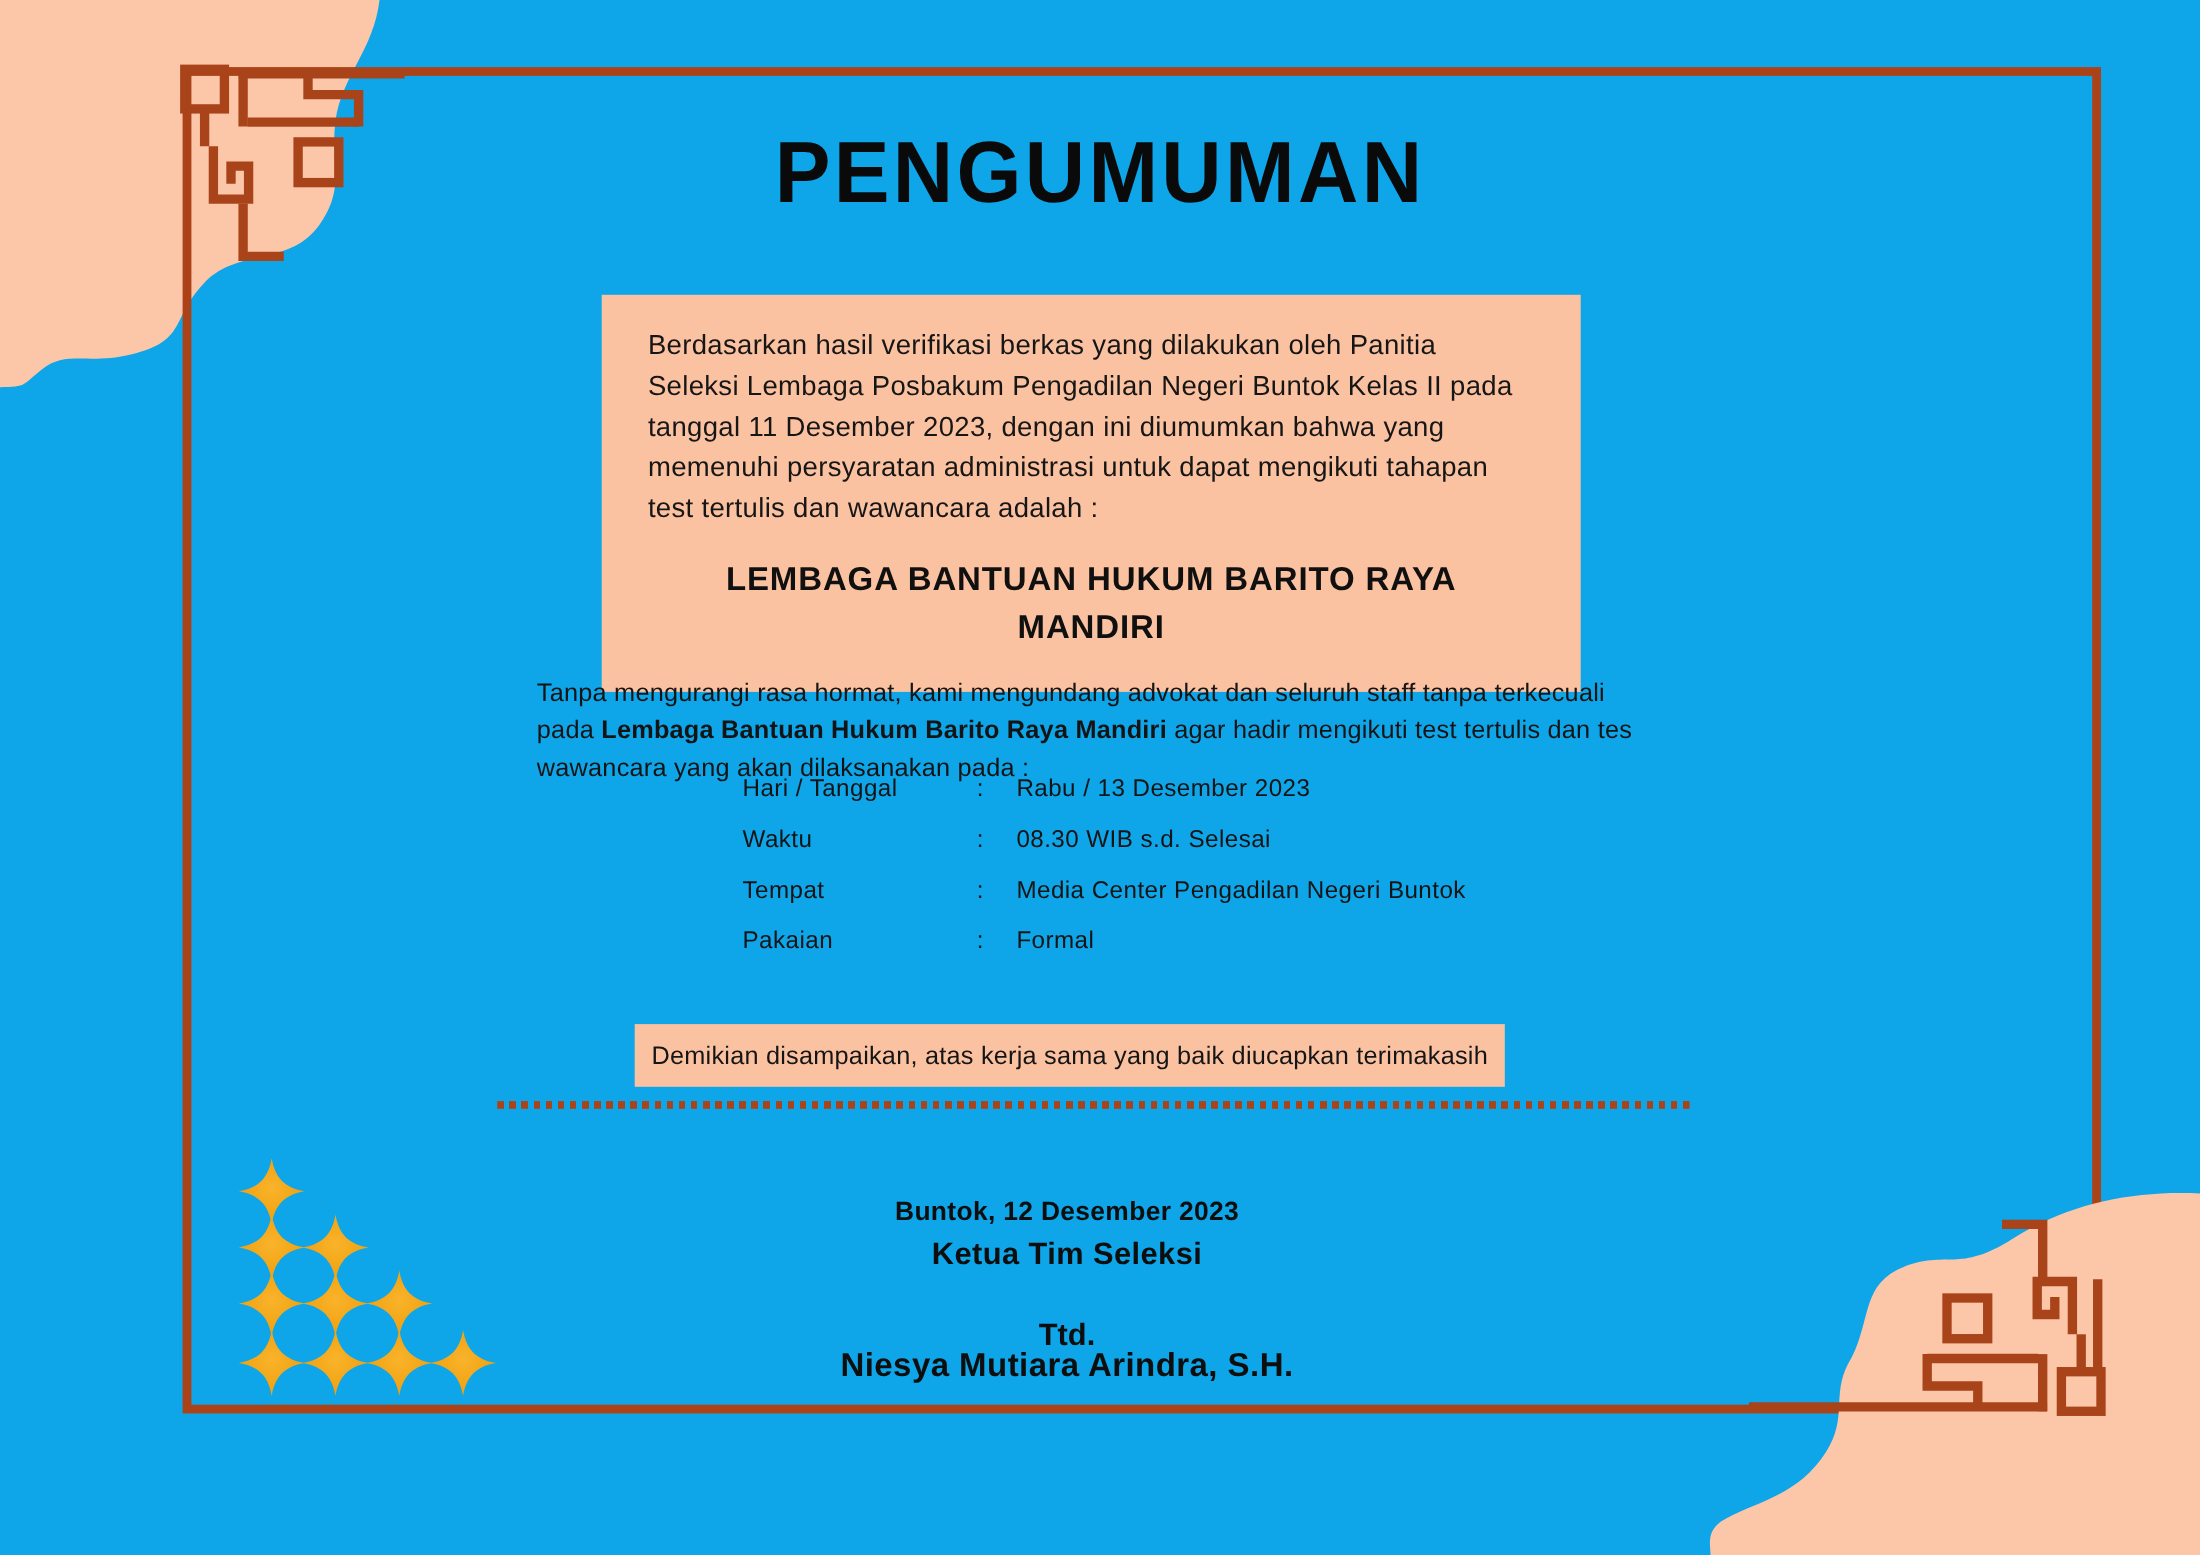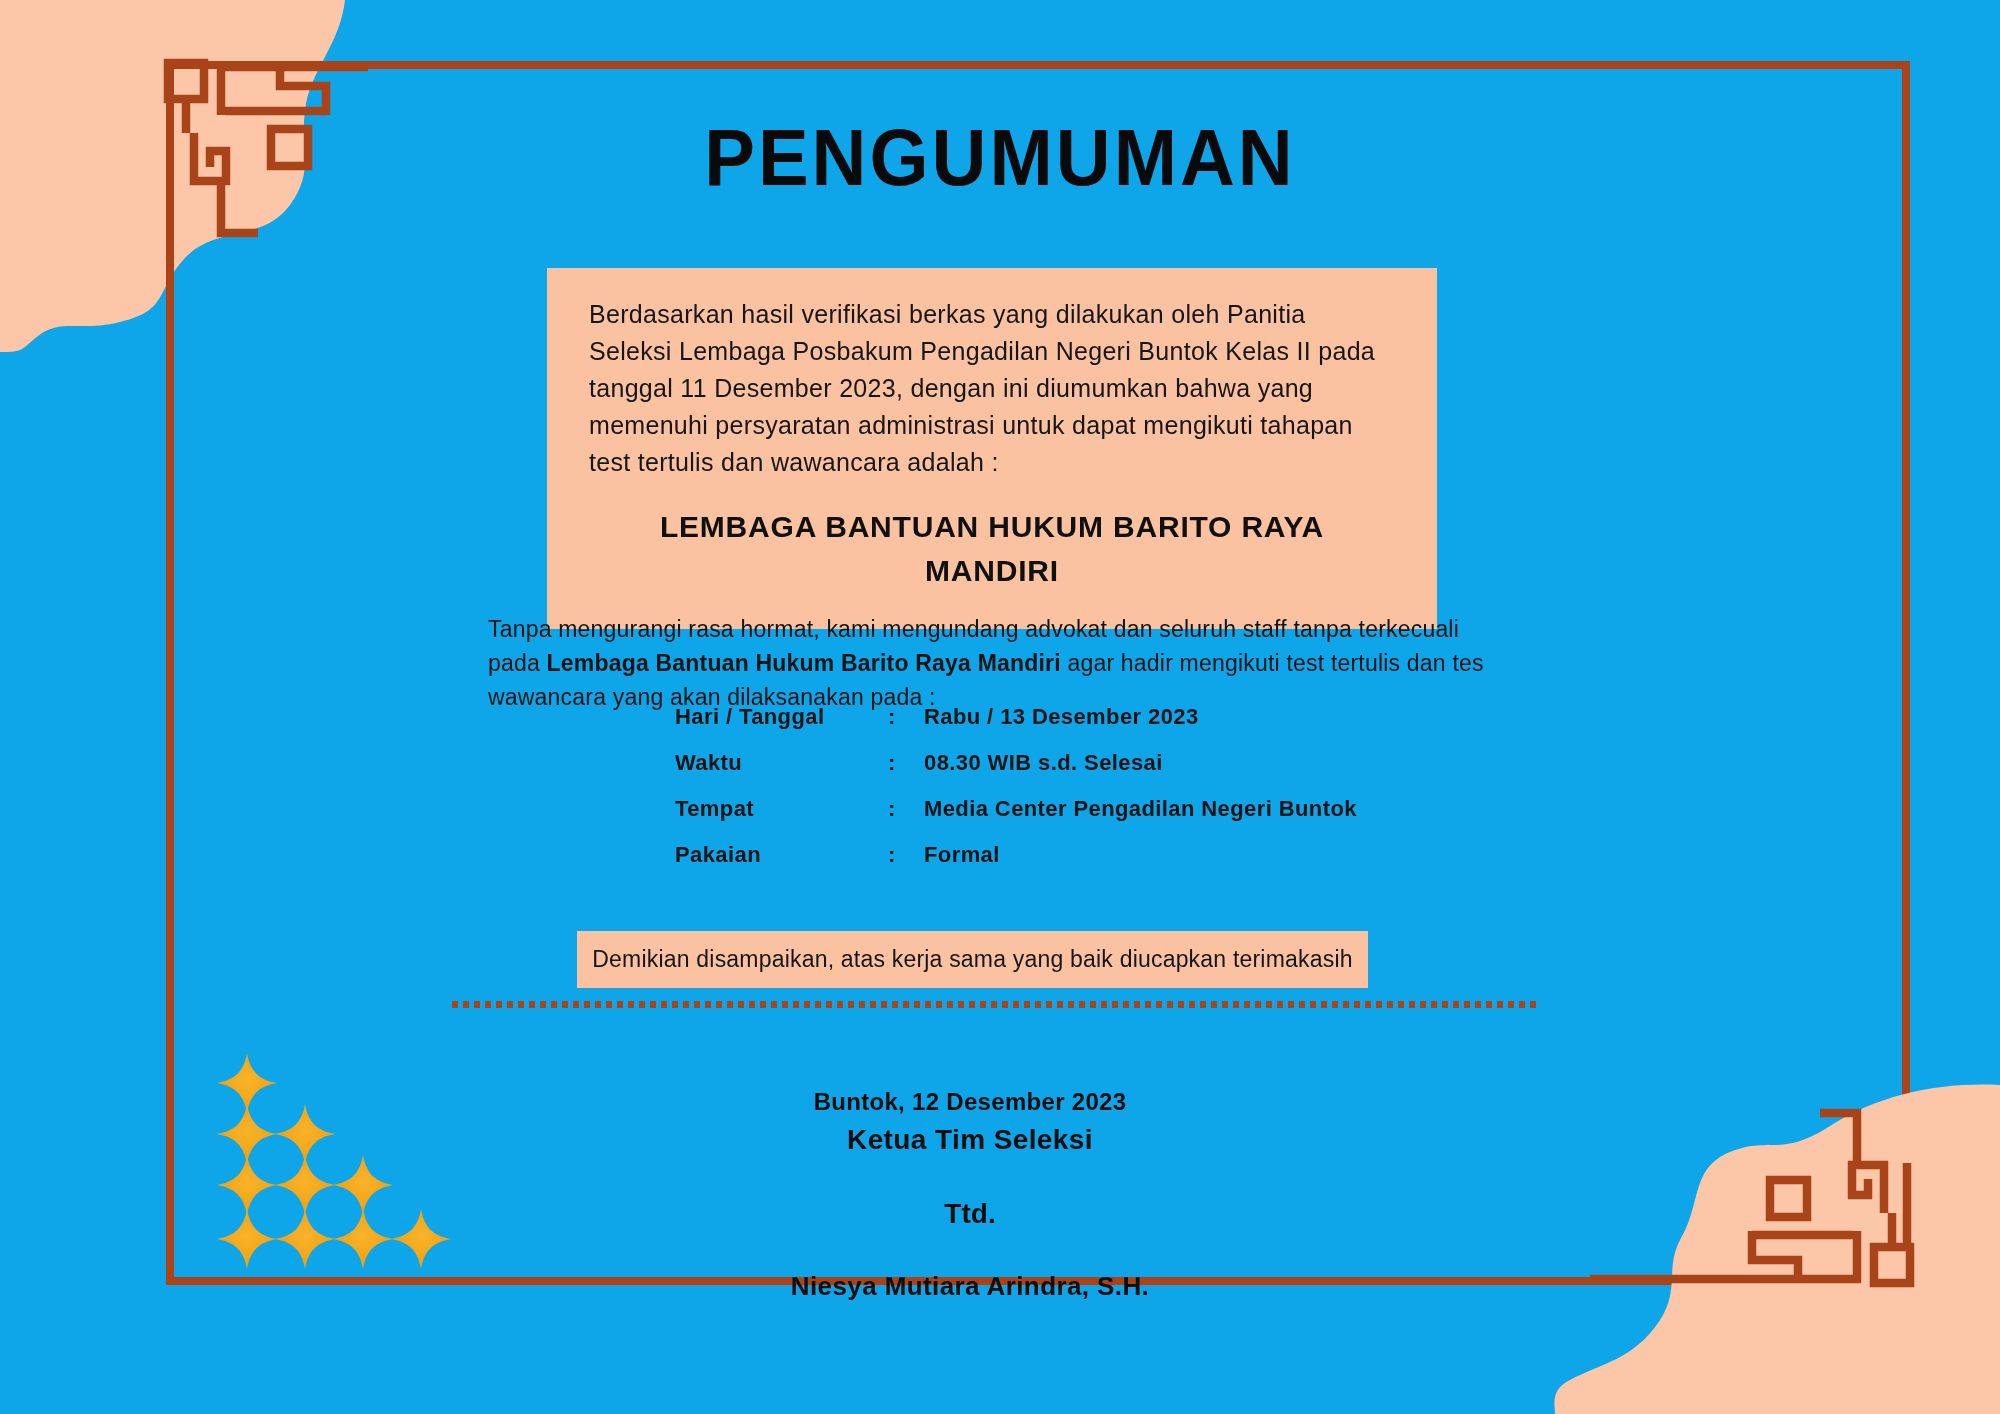--- a/index.html
+++ b/index.html
@@ -44,21 +44,21 @@
   
   .invite {
     position:absolute; left:488px; top:612px; width:1020px;
     font-size:23px; line-height:34px; letter-spacing:0.2px;
   }
   .invite b { letter-spacing:0.2px; }
 
   
   .details { position:absolute; left:675px; top:704px; }
   .detail-row { display:grid; grid-template-columns:213px 36px auto; margin-bottom:21px; }
-  .detail-row > span { font-size:22px; line-height:25px; letter-spacing:0.4px;font-weight:bold; }
+  .detail-row > span { font-size:22px; line-height:25px; letter-spacing:0.4px; }
   .detail-sep { text-align:left; }
 
   
   .closing-box {
     position:absolute; left:577px; top:931px; width:791px; height:57px;
     background:#FBC2A1; text-align:center;
   }
   .closing-box span {
     font-size:23px; line-height:57px; letter-spacing:0.2px; white-space:nowrap; color:#151515;
   }
@@ -68,21 +68,21 @@
     position:absolute; left:452px; top:1001px; width:1084px; height:7px;
     background:repeating-linear-gradient(90deg, #A9441A 0 6px, transparent 6px 11px);
   }
 
   
   .signature { position:absolute; left:320px; top:0; width:1300px; height:1414px; text-align:center; pointer-events:none;margin-top:28px; }
   .signature p { position:absolute; left:0; width:100%; font-weight:bold; color:#0e0e0e; }
   .sig-place { top:1060px; font-size:24px; letter-spacing:0.3px; }
   .sig-role  { top:1096px; font-size:28px; letter-spacing:0.4px;text-align:center; }
   .sig-ttd   { top:1170px; font-size:28px; }
-  .sig-name  { top:1243px; font-size:26px; letter-spacing:0.4px; }
+  .sig-name  { top:1197px; font-size:30px; letter-spacing:0.4px; }
 </style>
 </head>
 <body>
 
 <div class="page">
 
   <svg class="blob-tl" width="380" height="360" viewBox="0 0 380 360" aria-hidden="true">
     <path d="M0,0 H345 C340,45 310,70 305,110 C300,150 315,170 290,205 C262,243 215,225 185,258 C155,290 170,310 120,322 C80,332 60,318 38,336 C20,350 25,352 0,352 Z" fill="#FCC6A8"></path>
   </svg>
 

